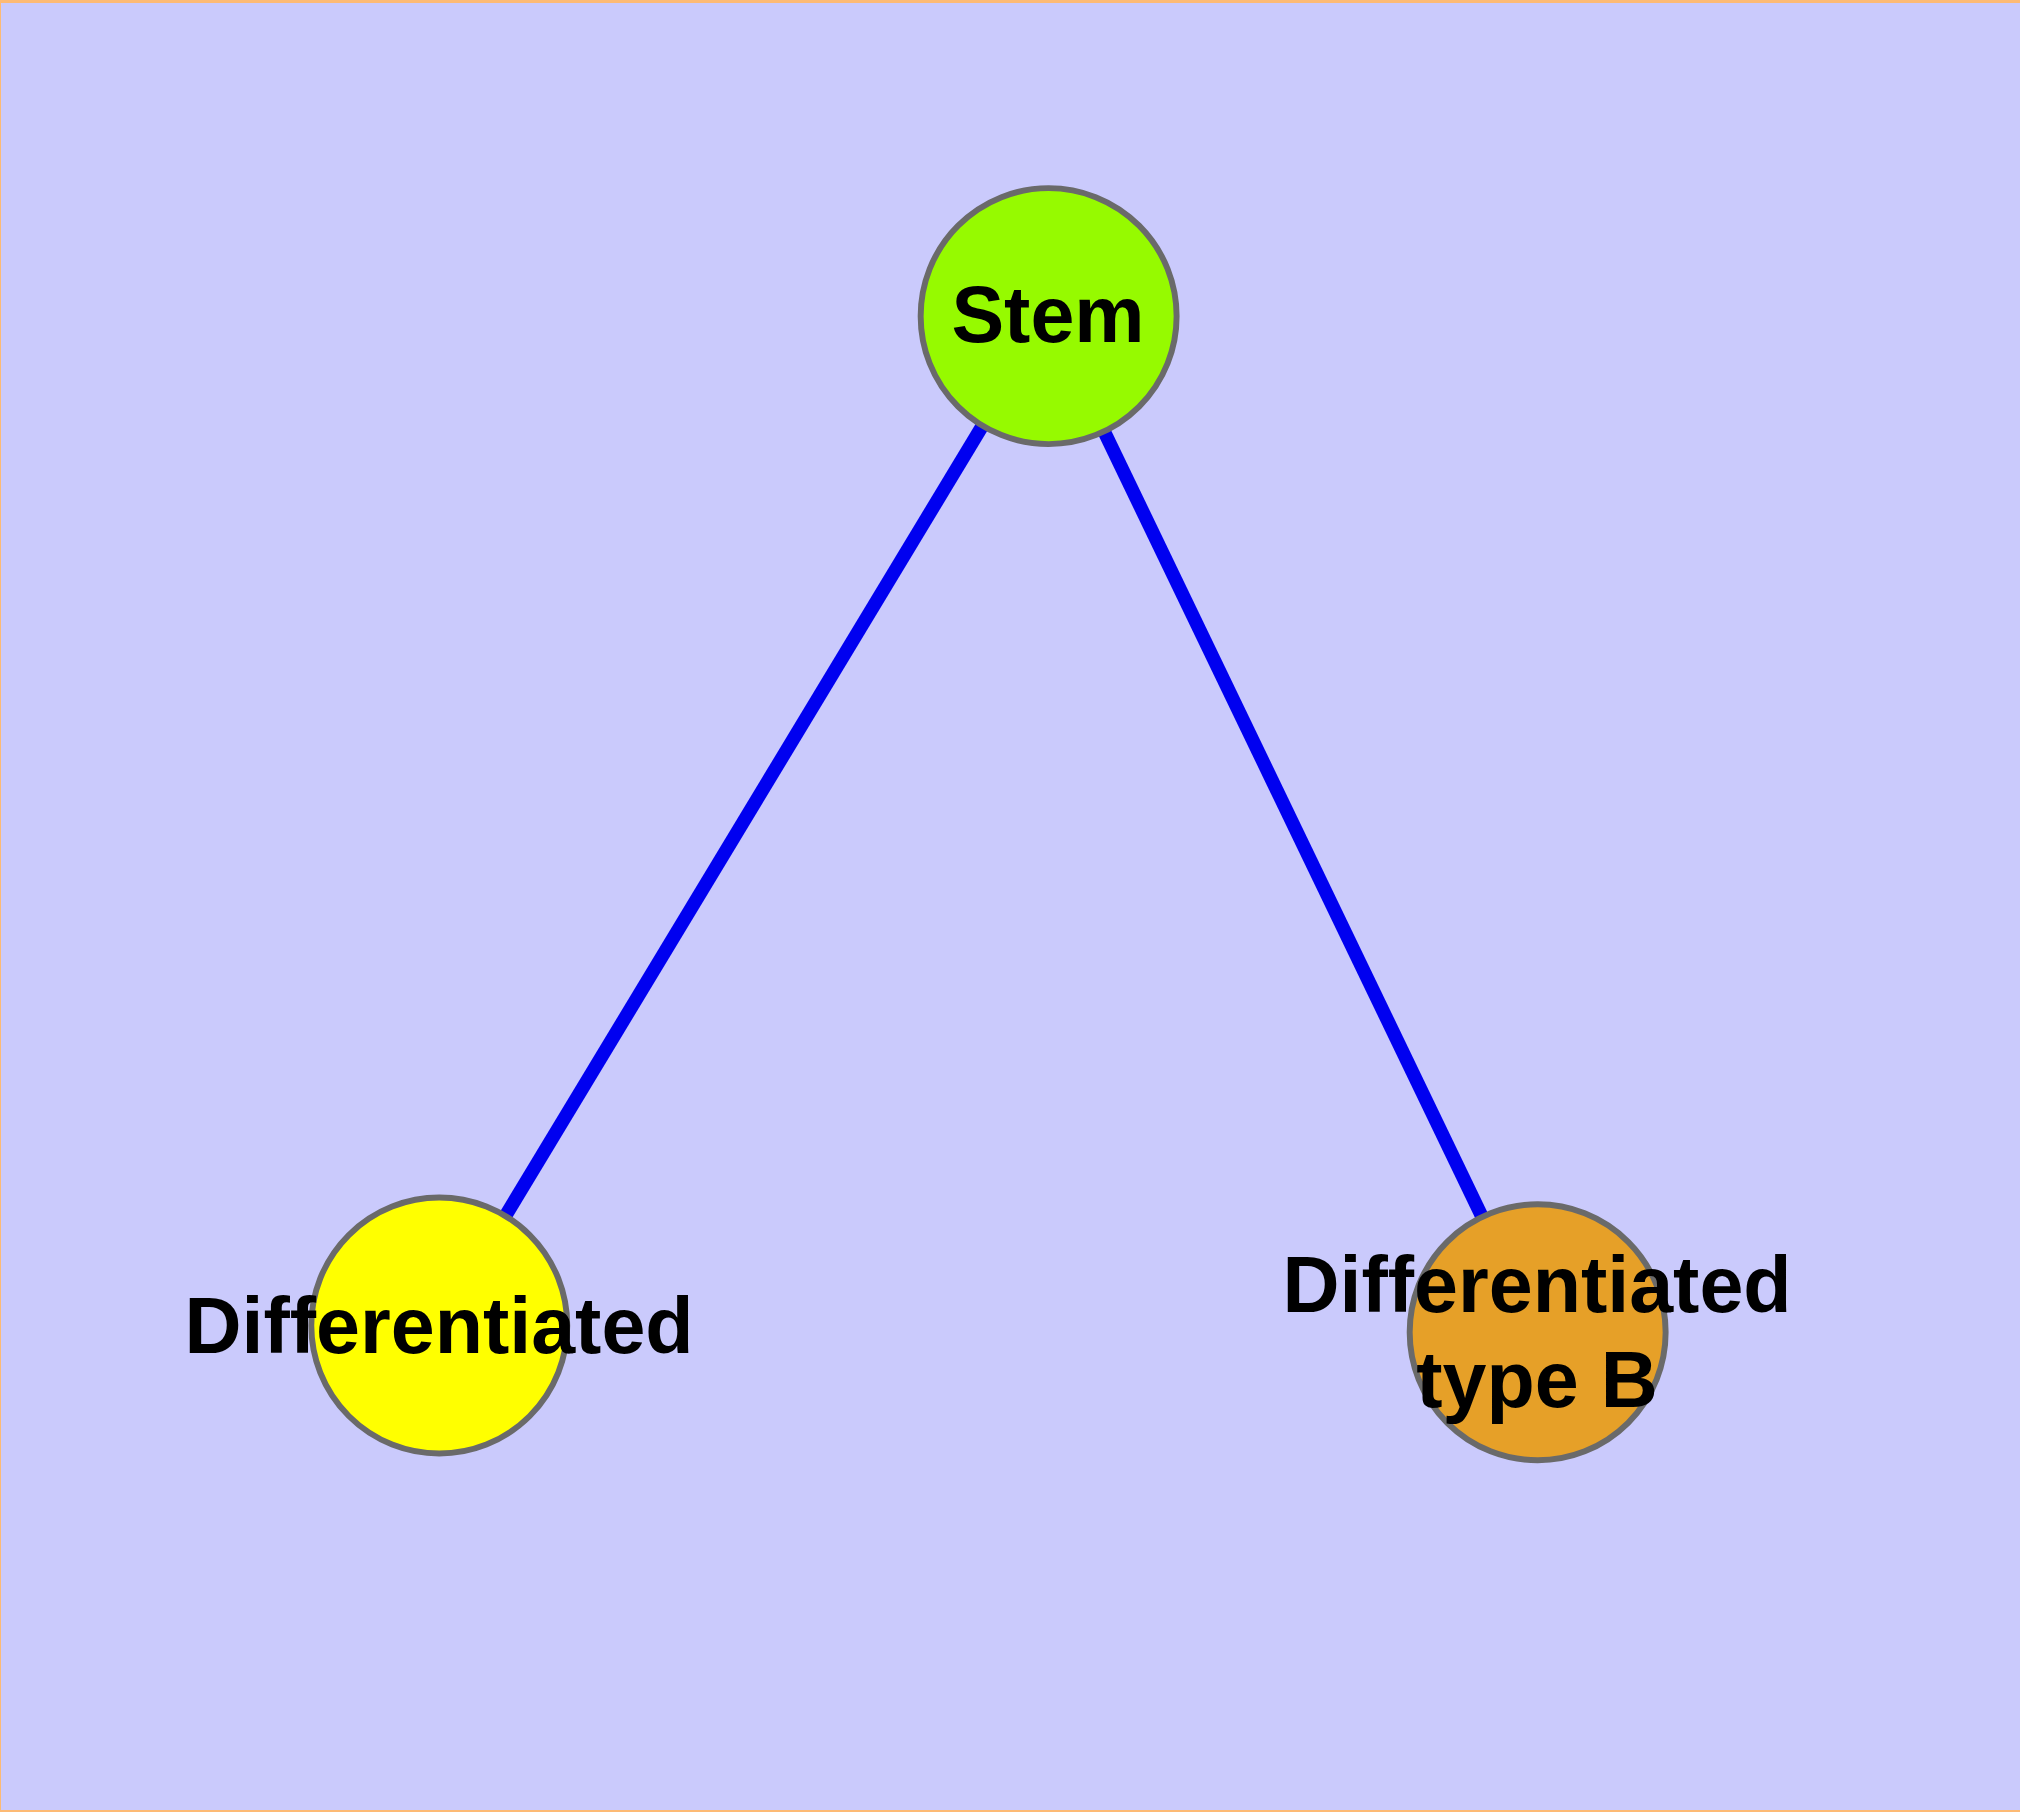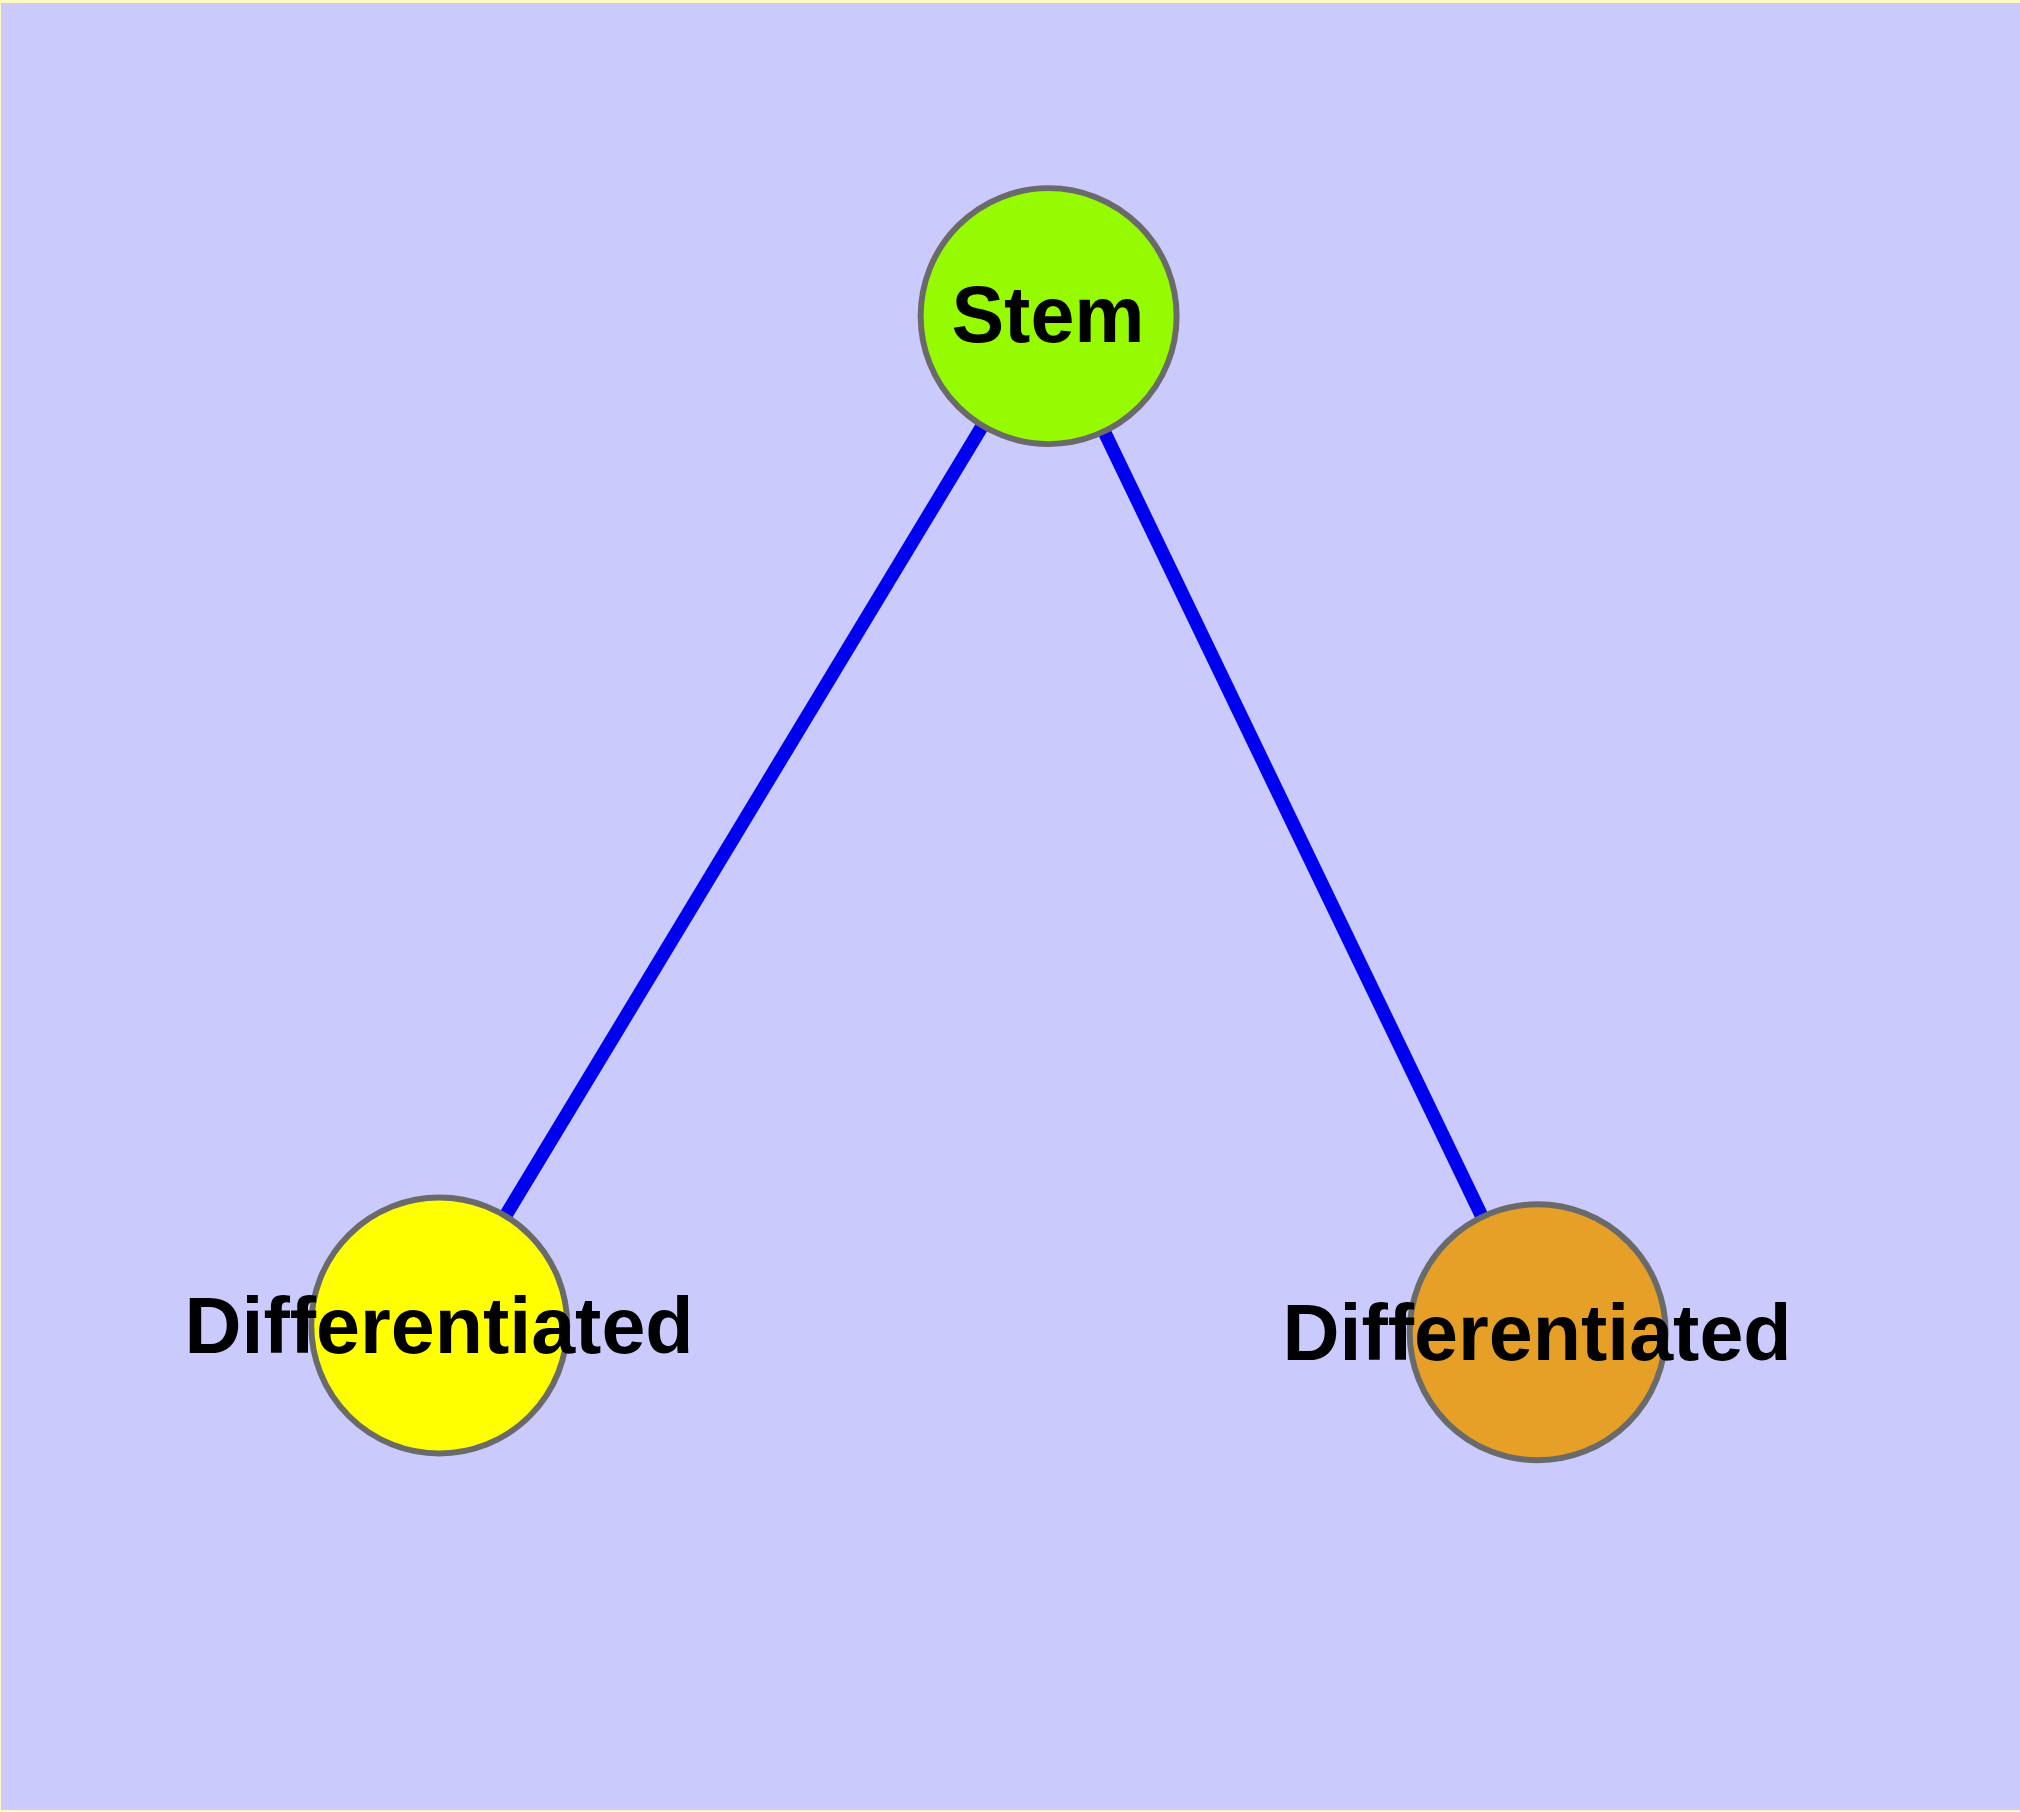--- a/index.html
+++ b/index.html
@@ -4,21 +4,21 @@
 <style>
   html, body {
     margin: 0;
     padding: 0;
     background: #ffffff;
   }
   .canvas {
     position: relative;
     width: 2021px;
     height: 1812px;
-    background: #fef9c3;
+    background: #fdba74;
     overflow: hidden;
   }
   
   .bg-field {
     position: absolute;
     left: 0.8px;
     top: 2.5px;
     right: 0;
     bottom: 1.7px;
     background: #CACAFC;
@@ -78,16 +78,17 @@
   <div class="node-label label-stem">
     <span class="label-line">Stem</span>
   </div>
 
   <div class="node-label label-type-a">
     <span class="label-line">Differentiated</span>
   </div>
 
   <div class="node-label label-type-b">
     <span class="label-line">Differentiated</span>
+    <span class="label-line">type B</span>
   </div>
 
 </div>
 
 
 </body></html>

